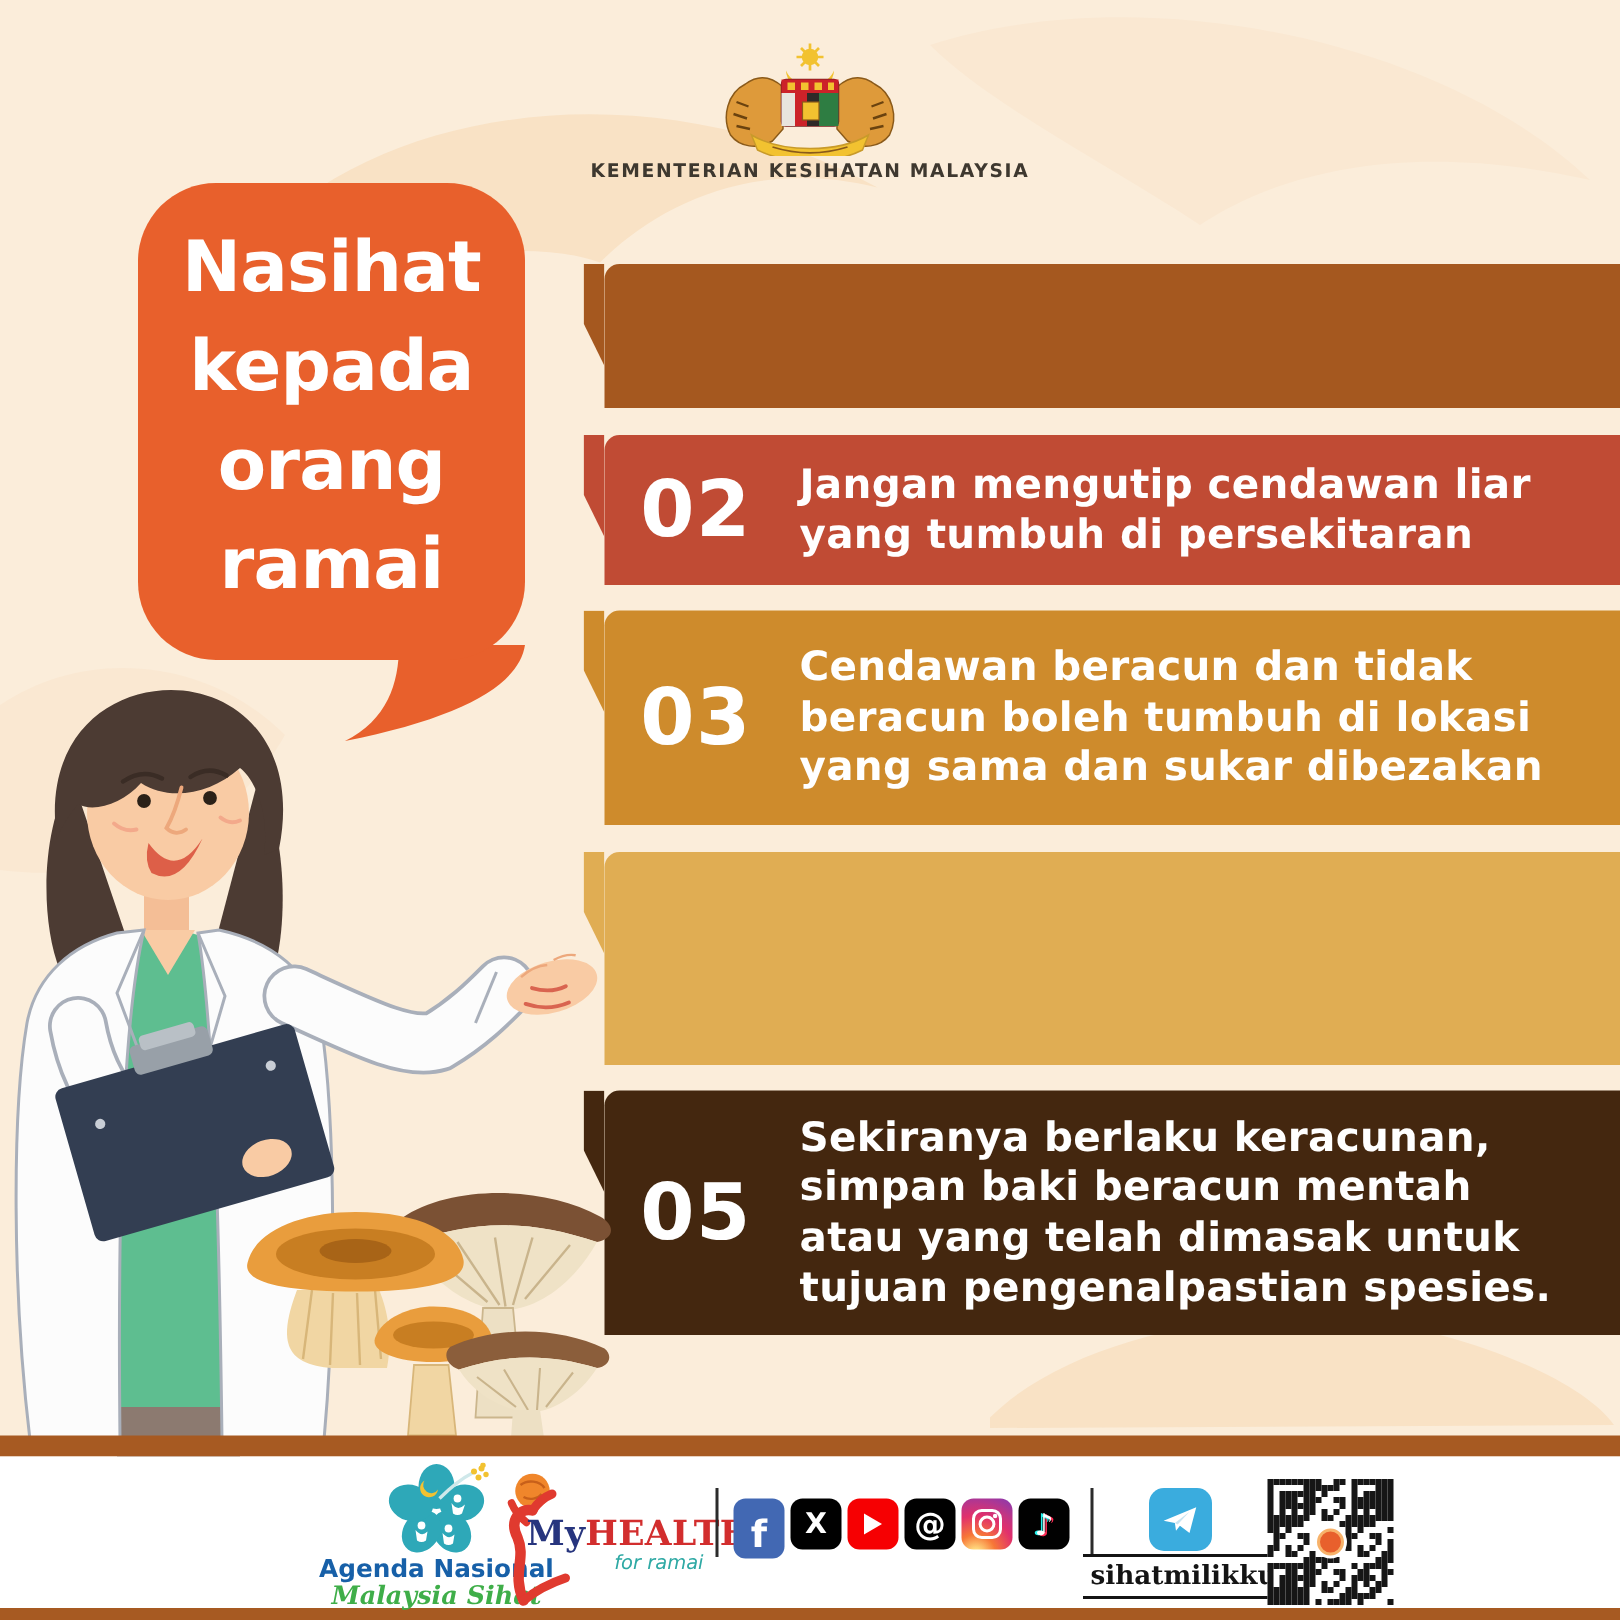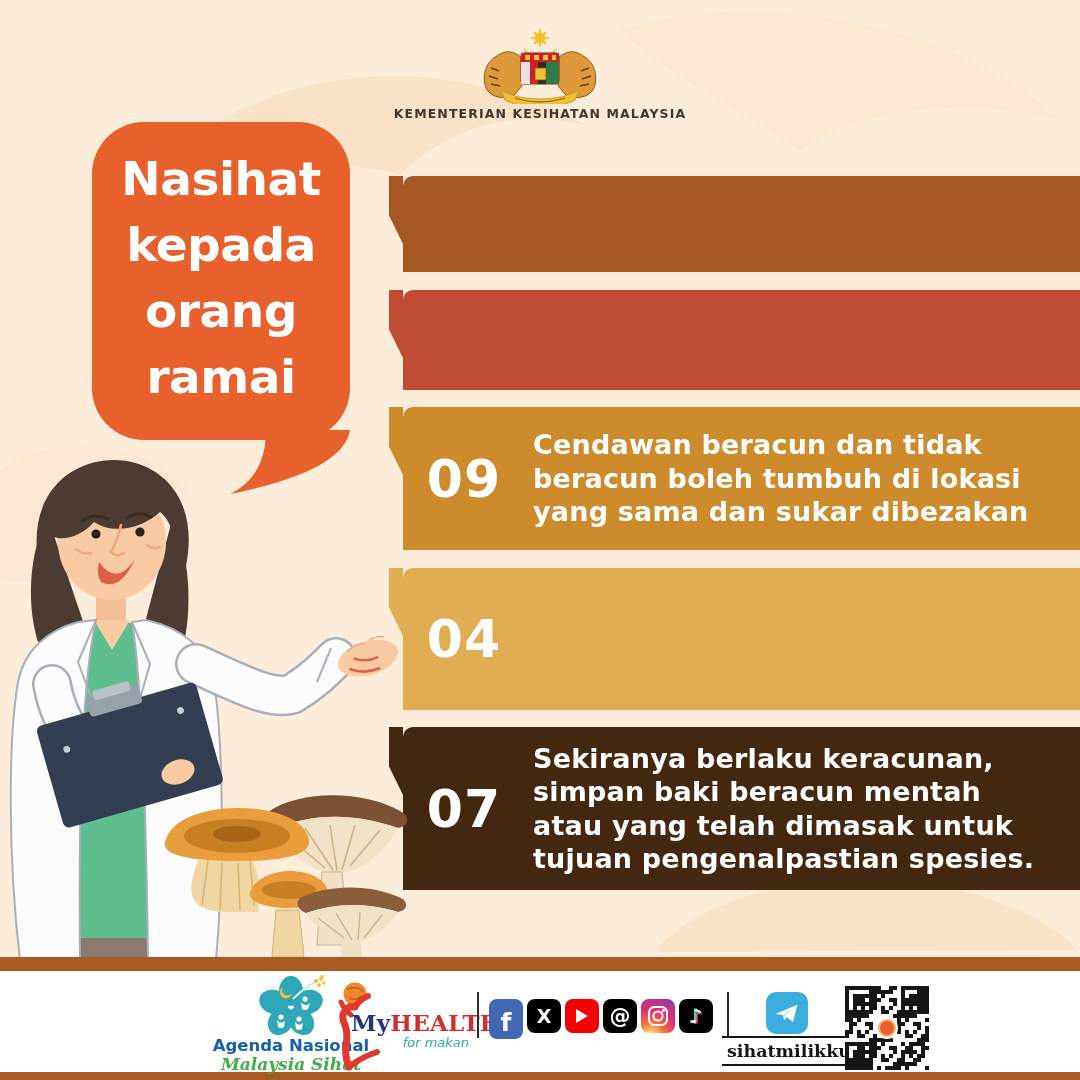--- a/index.html
+++ b/index.html
@@ -125,32 +125,34 @@
   </div>
 
   <div class="abs ministry-name">KEMENTERIAN KESIHATAN MALAYSIA</div>
   <svg class="abs bubble-tail" width="160" height="80" viewBox="0 0 160 80">
     <path d="M66,0 L150,0 C146,26 110,48 30,64 C58,50 66,26 66,0 Z" fill="#E8602C"></path>
   </svg>
 
   <div class="banner b1" style="top: 176px; height: 96px; --c: #A5581F;">
   </div>
   <div class="banner b2" style="top: 290px; height: 100px; --c: #C04B34;">
+    <div class="num">02</div>
+    <div class="txt">Jangan mengutip cendawan liar
+yang tumbuh di persekitaran</div>
   </div>
   <div class="banner b3" style="top: 407px; height: 143px; --c: #CE8B2C;">
-    <div class="num">09</div>
+    <div class="num">03</div>
     <div class="txt">Cendawan beracun dan tidak
 beracun boleh tumbuh di lokasi
 yang sama dan sukar dibezakan</div>
   </div>
   <div class="banner b4" style="top: 568px; height: 142px; --c: #E0AD53;">
-    <div class="num">04</div>
   </div>
   <div class="banner b5" style="top: 727px; height: 163px; --c: #44270F;">
-    <div class="num">07</div>
+    <div class="num">05</div>
     <div class="txt">Sekiranya berlaku keracunan,
 simpan baki beracun mentah
 atau yang telah dimasak untuk
 tujuan pengenalpastian spesies.</div>
   </div>
 
   <svg class="abs" width="420" height="540" viewBox="0 0 420 540" style="left:0;top:440px;z-index:5;">
 
     <path d="M48,78 C28,110 26,172 40,207 C48,230 64,242 80,238 L88,196 Z" fill="#4C3B33"></path>
     <path d="M172,80 C190,112 192,168 184,202 C178,226 164,238 150,234 L142,194 Z" fill="#4C3B33"></path>
@@ -260,21 +262,21 @@
   <div class="abs myhealth">
     <svg width="58" height="92" viewBox="0 0 58 92" style="position:absolute;left:0;top:4px;">
       <circle cx="32" cy="15" r="11.5" fill="#F0862B"></circle>
       <path d="M24,11 a10,8 0 0 1 16,2 M26,19 a8,6 0 0 0 12,-2" stroke="#C8601A" stroke-width="1.6" fill="none"></path>
       <path d="M26,88 C18,70 28,60 22,46 C16,34 24,26 32,28" stroke="#E03A2F" stroke-width="7" fill="none" stroke-linecap="round"></path>
       <path d="M32,28 C36,22 40,19 45,17" stroke="#E03A2F" stroke-width="6" fill="none" stroke-linecap="round"></path>
       <path d="M28,36 C23,32 20,28 18,23" stroke="#E03A2F" stroke-width="5" fill="none" stroke-linecap="round"></path>
       <path d="M26,88 C36,80 45,76 54,73" stroke="#E03A2F" stroke-width="6" fill="none" stroke-linecap="round"></path>
     </svg>
     <div class="mh-text"><span class="mh-my">My</span><span class="mh-health">HEALTH</span></div>
-    <div class="mh-tag">for makan</div>
+    <div class="mh-tag">for ramai</div>
   </div>
 
   <div class="abs vline" style="left:477px;top:992px;height:46px;"></div>
 
   <div class="abs socials">
     <div class="sicon si-fb">
         <span>f</span>
       </div>
     <div class="sicon si-x">
         <span>X</span>

